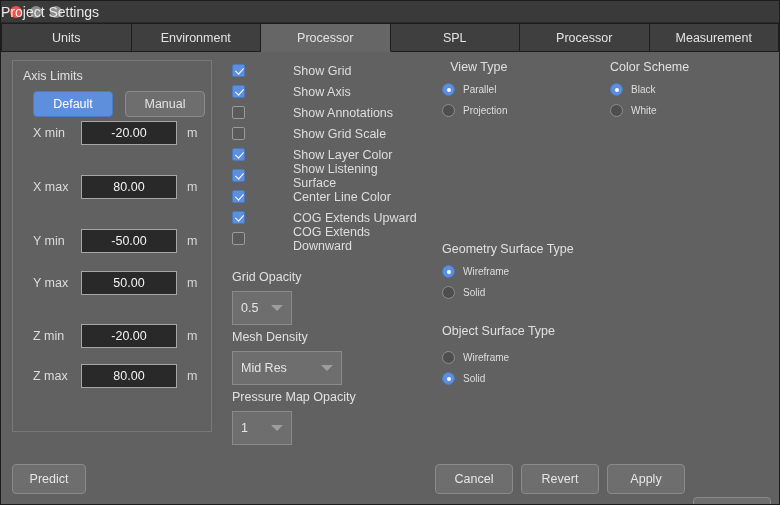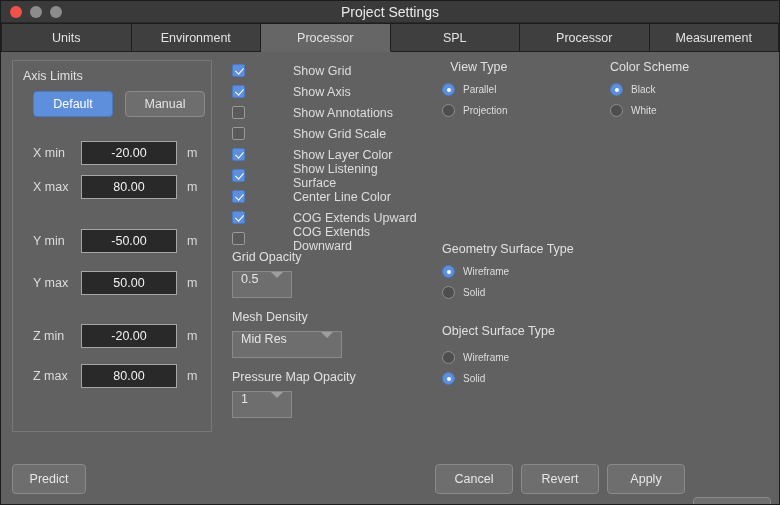--- a/index.html
+++ b/index.html
@@ -42,21 +42,21 @@
     width: 12px; height: 12px;
     border-radius: 50%;
     display: block;
   }
   .light.close  { background: #f0514a; }
   .light.min    { background: #8c8c8c; }
   .light.max    { background: #8c8c8c; }
   .titlebar-title {
     position: absolute;
     left: 0; right: 0;
-    text-align: center;
+    text-align: left;
     font-size: 14px;
     color: #e8e8e8;
     pointer-events: none;
   }
 
   
   .tabbar {
     display: flex;
     height: 29px;
     background: #3a3a3a;
@@ -198,28 +198,28 @@
     left: 4px; top: 1px;
     width: 4px; height: 7px;
     border: solid #ffffff;
     border-width: 0 1.6px 1.6px 0;
     transform: rotate(42deg);
   }
   .chk-label { font-size: 12.5px; color: #dedede; }
 
   
   .ddgroup { position: absolute; left: 231px; }
-  .dd-title { font-size: 12.5px; color: #e0e0e0; margin-bottom: 7px; }
+  .dd-title { font-size: 12.5px; color: #e0e0e0; margin-bottom: 7px; margin-top: 20px; }
   .dropdown {
     height: 27px;
     background: #6e6e6e;
     border: 1px solid #8a8a8a;
     display: flex;
-    align-items: flex-start;
-    padding: 0 8px;
+    align-items: center;
+    padding: 16px 8px;
     cursor: default;
   }
   .dd-value {
     flex: 1;
     font-size: 12.5px;
     color: #e5e5e5;
   }
   .dd-arrow {
     width: 0; height: 0;
     border-left: 6px solid transparent;
@@ -308,21 +308,21 @@
   <div class="content">
 
     <div class="groupbox">
       <div class="groupbox-title">Axis Limits</div>
 
       <div class="btn-row">
         <div class="btn primary btn-default">Default</div>
         <div class="btn btn-manual">Manual</div>
       </div>
 
-      <div class="field-row" style="top:80px;">
+      <div class="field-row" style="top:60px;">
         <span class="field-label">X min</span>
         <span class="field-input">-20.00</span>
         <span class="field-unit">m</span>
       </div>
 
       <div class="field-row" style="top:114px;">
         <span class="field-label">X max</span>
         <span class="field-input">80.00</span>
         <span class="field-unit">m</span>
       </div>

